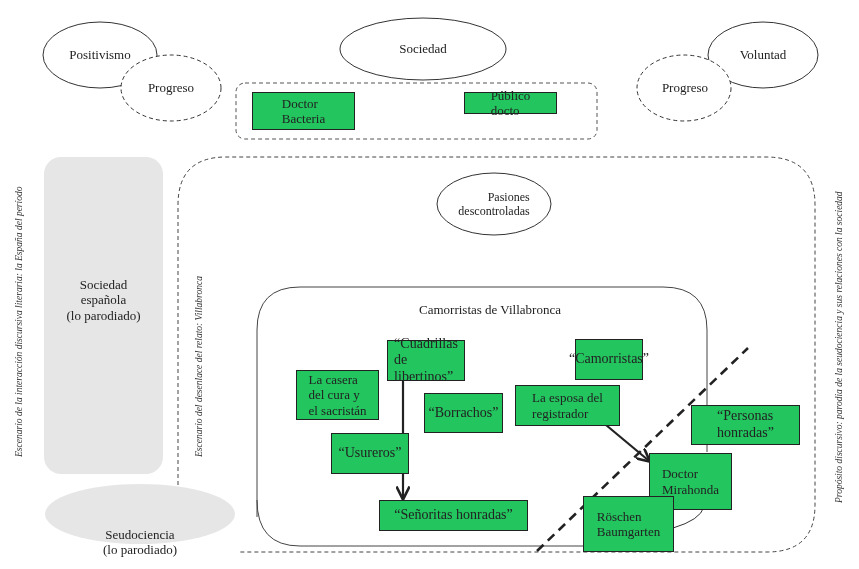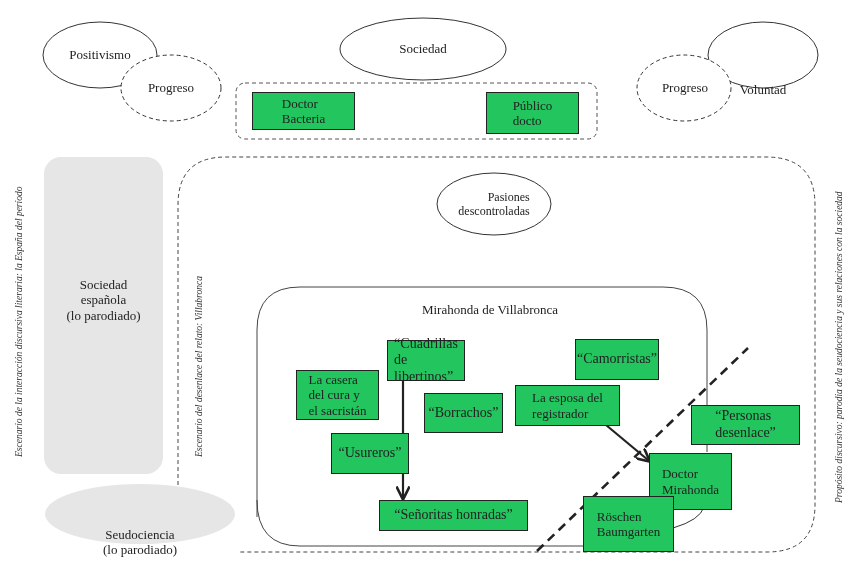--- a/index.html
+++ b/index.html
@@ -56,51 +56,51 @@
 
   <path d="M673,528 Q700,520 704,507" fill="none" stroke="#333" stroke-width="1"></path>
 </svg>
 
 <div class="lbl f13" style="left:50px;top:45px;width:100px;height:20px;">Positivismo</div>
 <div class="lbl f13" style="left:126px;top:78px;width:90px;height:20px;">Progreso</div>
 
 <div class="lbl f13" style="left:363px;top:39px;width:120px;height:20px;">Sociedad</div>
 <div class="box f13 sp" style="left:252px;top:92px;width:103px;height:38px;">Doctor
 Bacteria</div>
-<div class="box f13 sp" style="left:486px;top:92px;width:93px;height:42px;">Público
+<div class="box f13 sp" style="left:464px;top:92px;width:93px;height:22px;">Público
 docto</div>
 
-<div class="lbl f13" style="left:718px;top:45px;width:90px;height:20px;margin-top:35px;">Voluntad</div>
+<div class="lbl f13" style="left:718px;top:45px;width:90px;height:20px;">Voluntad</div>
 <div class="lbl f13" style="left:640px;top:78px;width:90px;height:20px;">Progreso</div>
 
 <div class="vert" style="left:14px;top:457px;">Escenario de la interacción discursiva literaria: la España del período</div>
 <div class="vert" style="left:194px;top:457px;">Escenario del desenlace del relato: Villabronca</div>
 <div class="vert" style="left:834px;top:503px;">Propósito discursivo: parodia de la seudociencia y sus relaciones con la sociedad</div>
 
 <div class="lbl f13 sp" style="left:44px;top:270px;width:119px;height:60px;">Sociedad
 española
 (lo parodiado)</div>
 <div class="lbl f13 sp" style="left:60px;top:494px;width:160px;height:40px;margin-top:28px;">Seudociencia
 (lo parodiado)</div>
 
 <div class="lbl f12 sp" style="left:437px;top:185px;width:114px;height:38px;">Pasiones
 descontroladas</div>
 
-<div class="lbl f13" style="left:380px;top:300px;width:220px;height:20px;">Mirahonda de Villabronca</div>
+<div class="lbl f13" style="left:380px;top:300px;width:220px;height:20px;">Camorristas de Villabronca</div>
 
 <div class="box f13 sp" style="left:296px;top:370px;width:83px;height:50px;">La casera
 del cura y
 el sacristán</div>
 <div class="box f11 sp" style="left:387px;top:340px;width:78px;height:41px;">“Cuadrillas
 de
 libertinos”</div>
 <div class="box f11" style="left:424px;top:393px;width:79px;height:40px;">“Borrachos”</div>
 <div class="box f11" style="left:291px;top:433px;width:78px;height:41px;margin-left:40px;">“Usureros”</div>
-<div class="box f11" style="left:575px;top:339px;width:84px;height:41px;">“Camorristas”</div>
+<div class="box f11" style="left:575px;top:339px;width:68px;height:41px;">“Camorristas”</div>
 <div class="box f13 sp" style="left:515px;top:385px;width:105px;height:41px;">La esposa del
 registrador</div>
 <div class="box f11 sp" style="left:691px;top:405px;width:109px;height:40px;">“Personas
-desenlace”</div>
+honradas”</div>
 <div class="box f11" style="left:379px;top:500px;width:149px;height:31px;">“Señoritas honradas”</div>
 <div class="box f13 sp" style="left:649px;top:453px;width:83px;height:57px;">Doctor
 Mirahonda</div>
 <div class="box f13 sp" style="left:583px;top:496px;width:91px;height:56px;">Röschen
 Baumgarten</div>
 
 </body></html>

